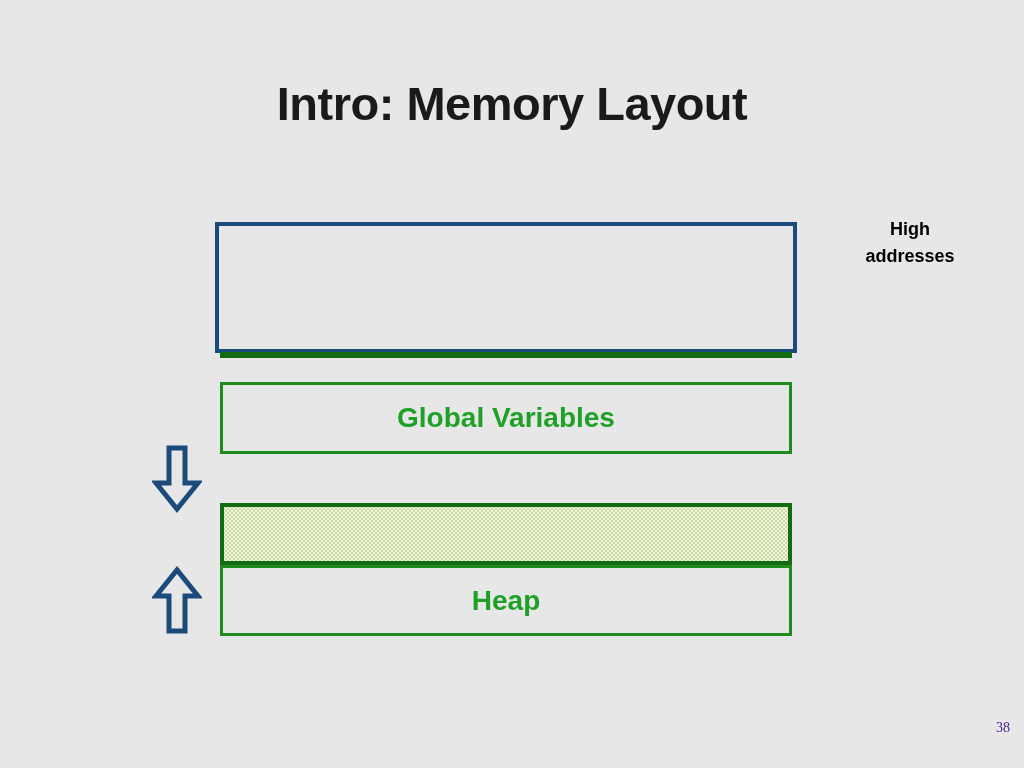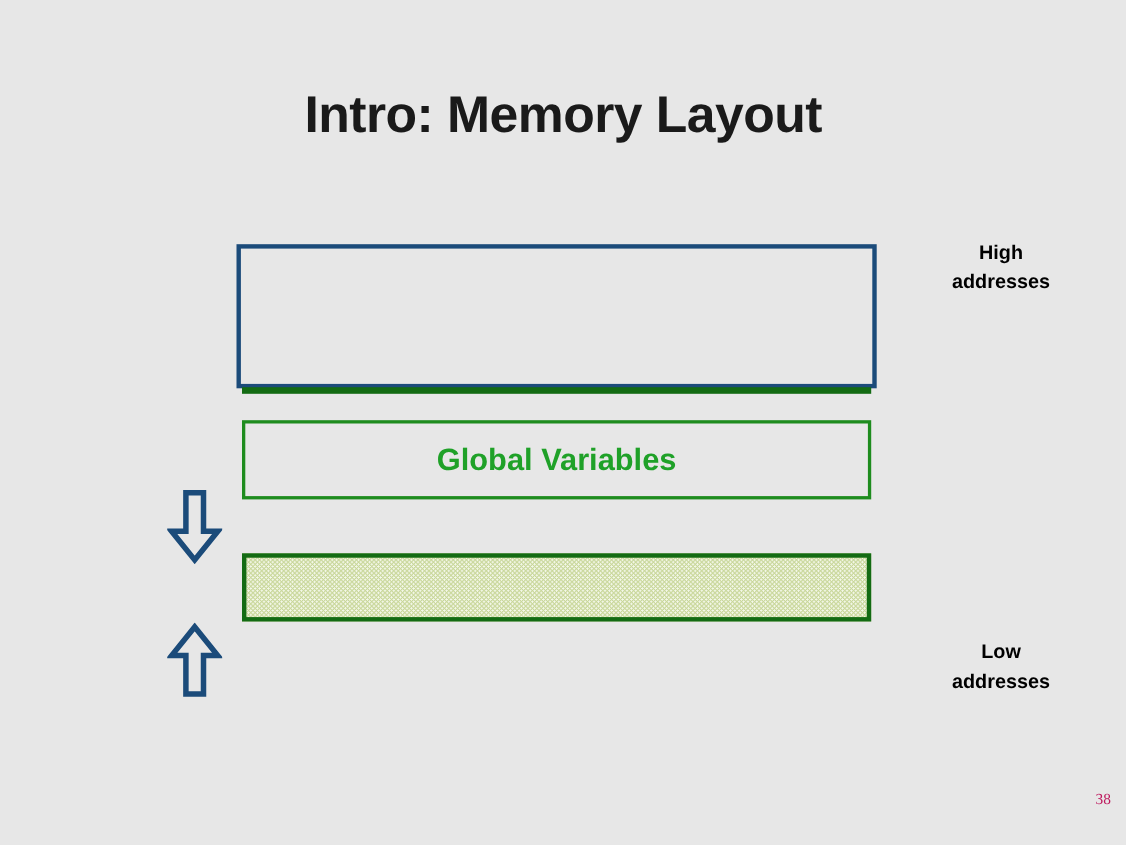--- a/index.html
+++ b/index.html
@@ -104,21 +104,21 @@
     fill: var(--background);
     stroke: var(--blue-border);
     stroke-width: 5;
     stroke-linejoin: miter;
   }
   .page-number {
     position: absolute;
     right: 14px; top: 720px;
     font-family: "Liberation Serif", serif;
     font-size: 14px;
-    color: #be185d;
+    color: #4c1d95;
   }
 </style>
 </head>
 <body>
 
 <div class="slide">
 
   <div class="title">Intro: Memory Layout</div>
 
   <div class="box box-top">
@@ -129,31 +129,33 @@
 
   <div class="box box-green box-global">
     <span>Global Variables</span>
   </div>
 
 
   <div class="box box-hatched">
     <span></span>
   </div>
 
+  <div class="box box-green box-heap">
+    <span>Heap</span>
+  </div>
 
   <div class="arrow arrow-down">
     <svg viewBox="0 0 48 68" xmlns="http://www.w3.org/2000/svg" aria-hidden="true">
       <polygon points="16,3 32,3 32,38 45,38 24,64 3,38 16,38"></polygon>
     </svg>
   </div>
 
   <div class="arrow arrow-up">
     <svg viewBox="0 0 48 68" xmlns="http://www.w3.org/2000/svg" aria-hidden="true">
       <polygon points="16,65 32,65 32,30 45,30 24,4 3,30 16,30"></polygon>
     </svg>
   </div>
 
   <div class="side-label side-high">High addresses</div>
-  <div class="side-label side-low">Low addresses</div>
 
   <div class="page-number">38</div>
 
 </div>
 
 </body></html>

